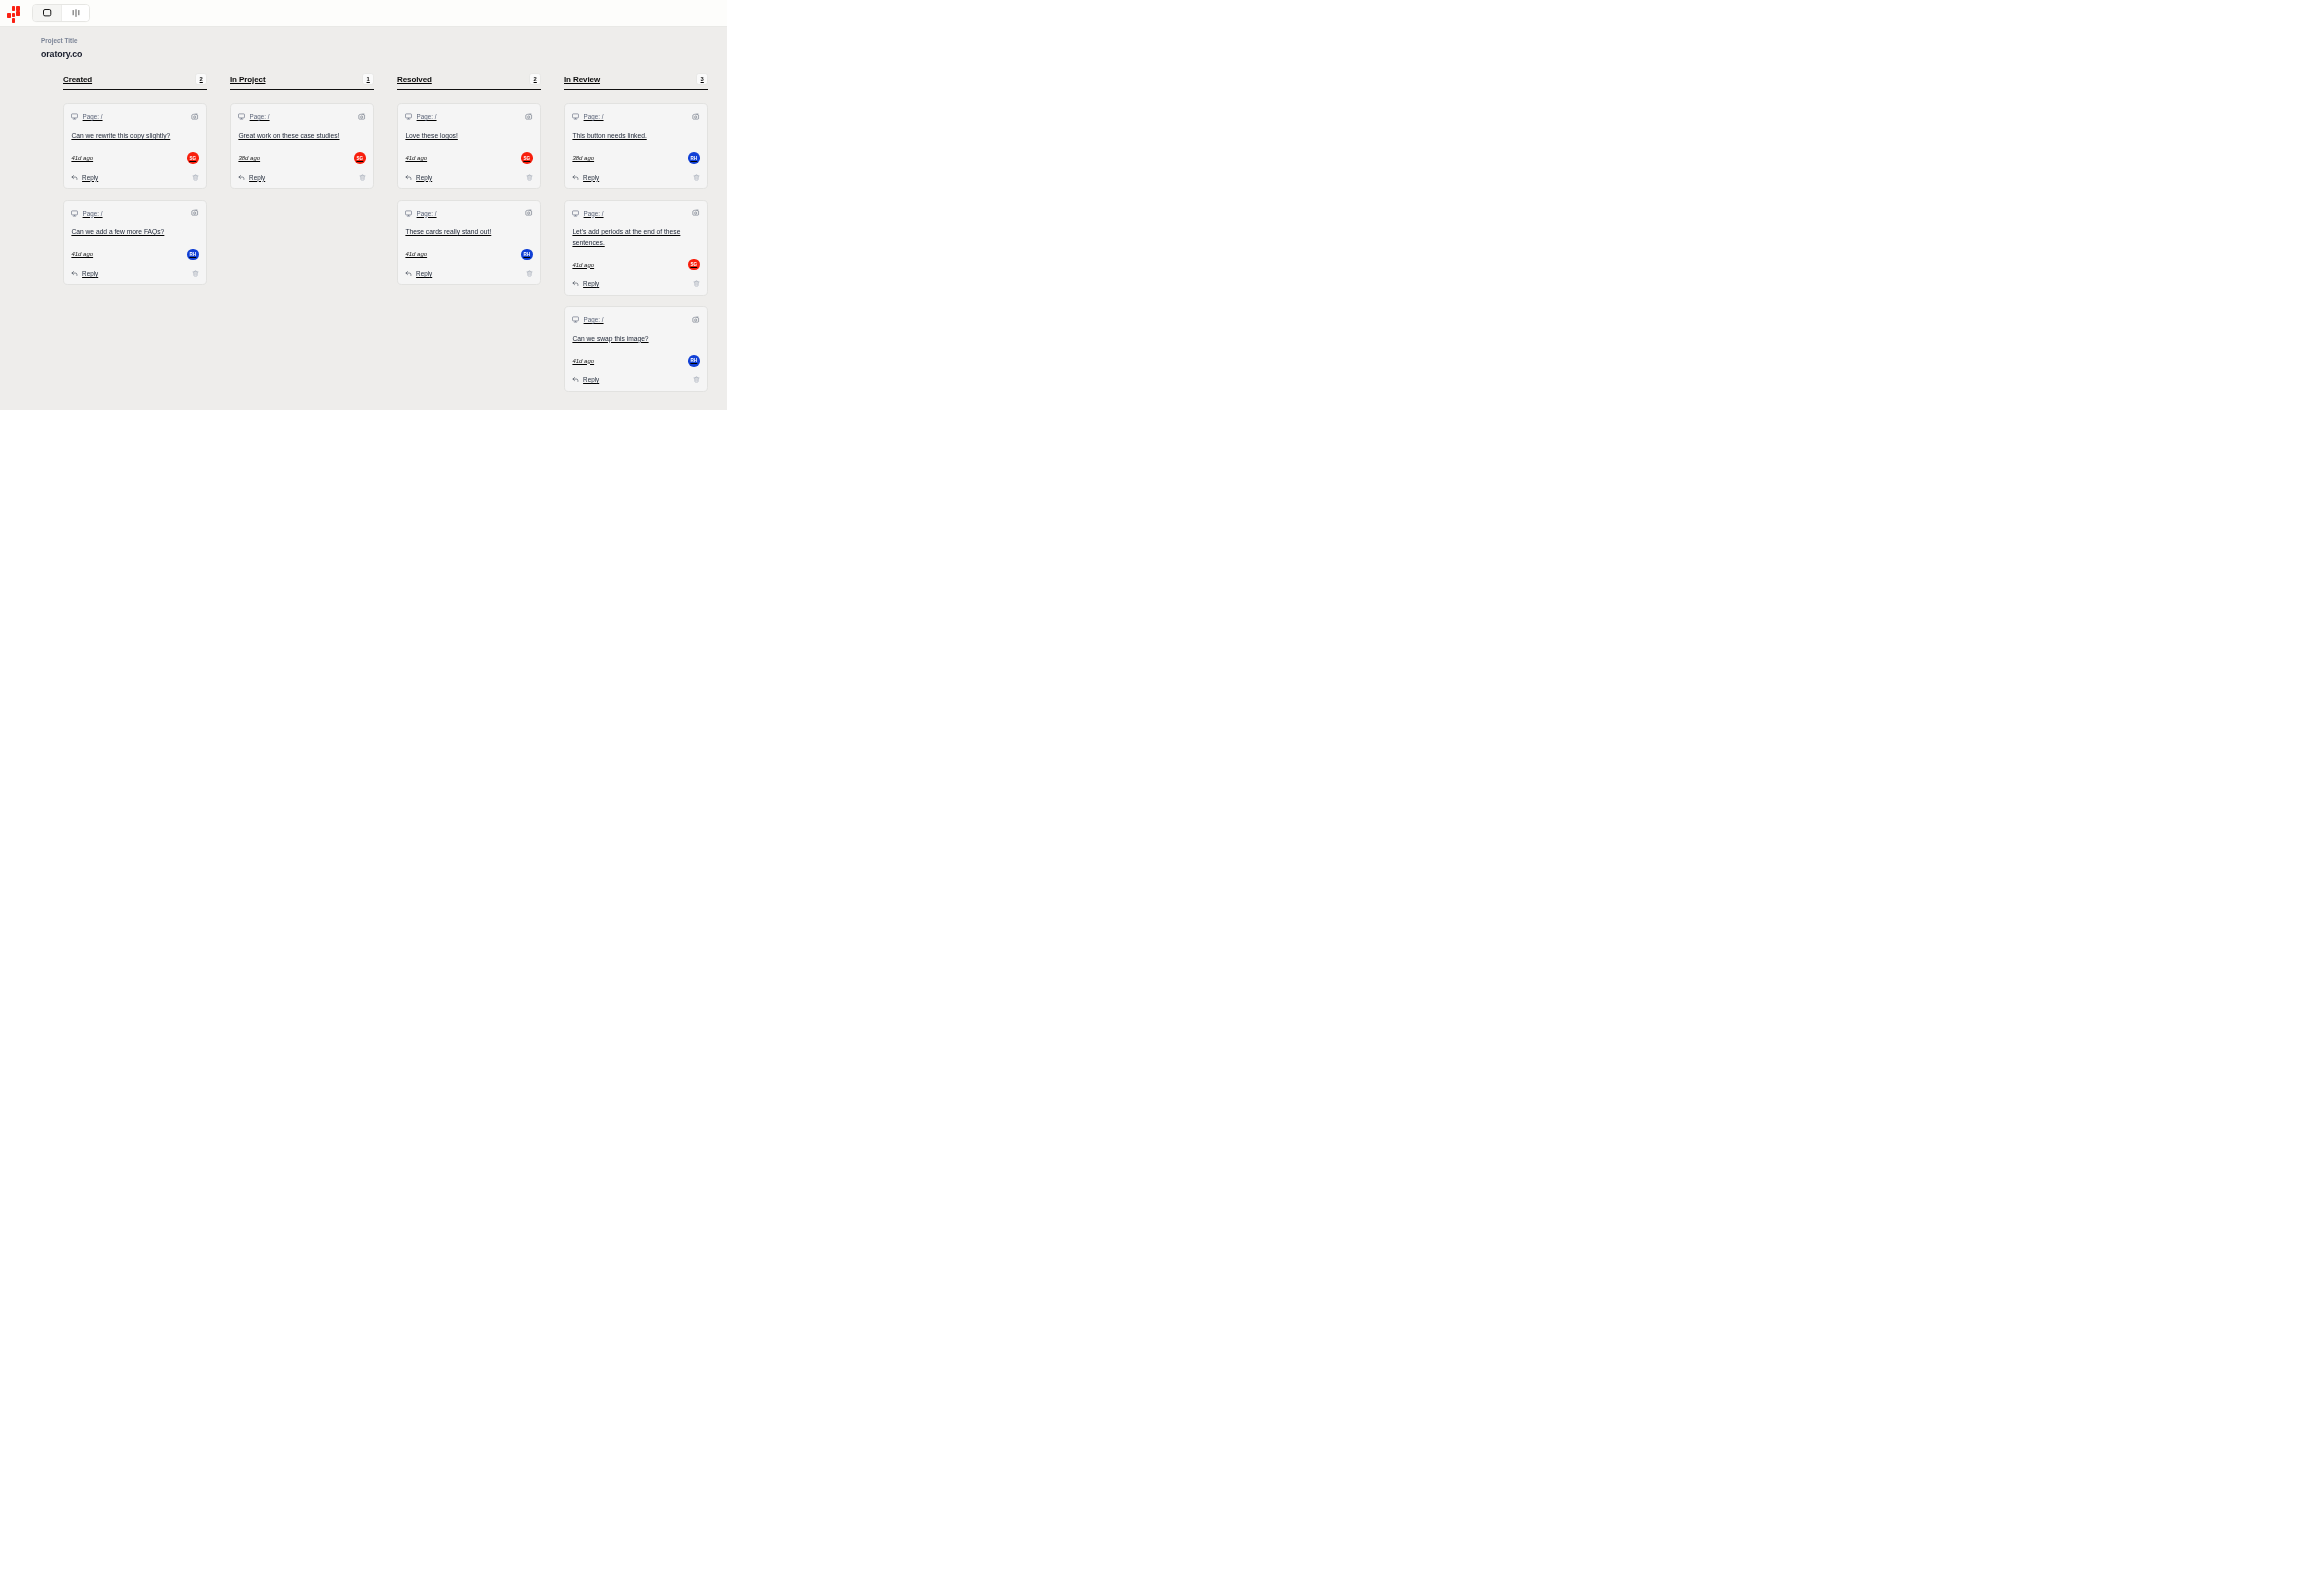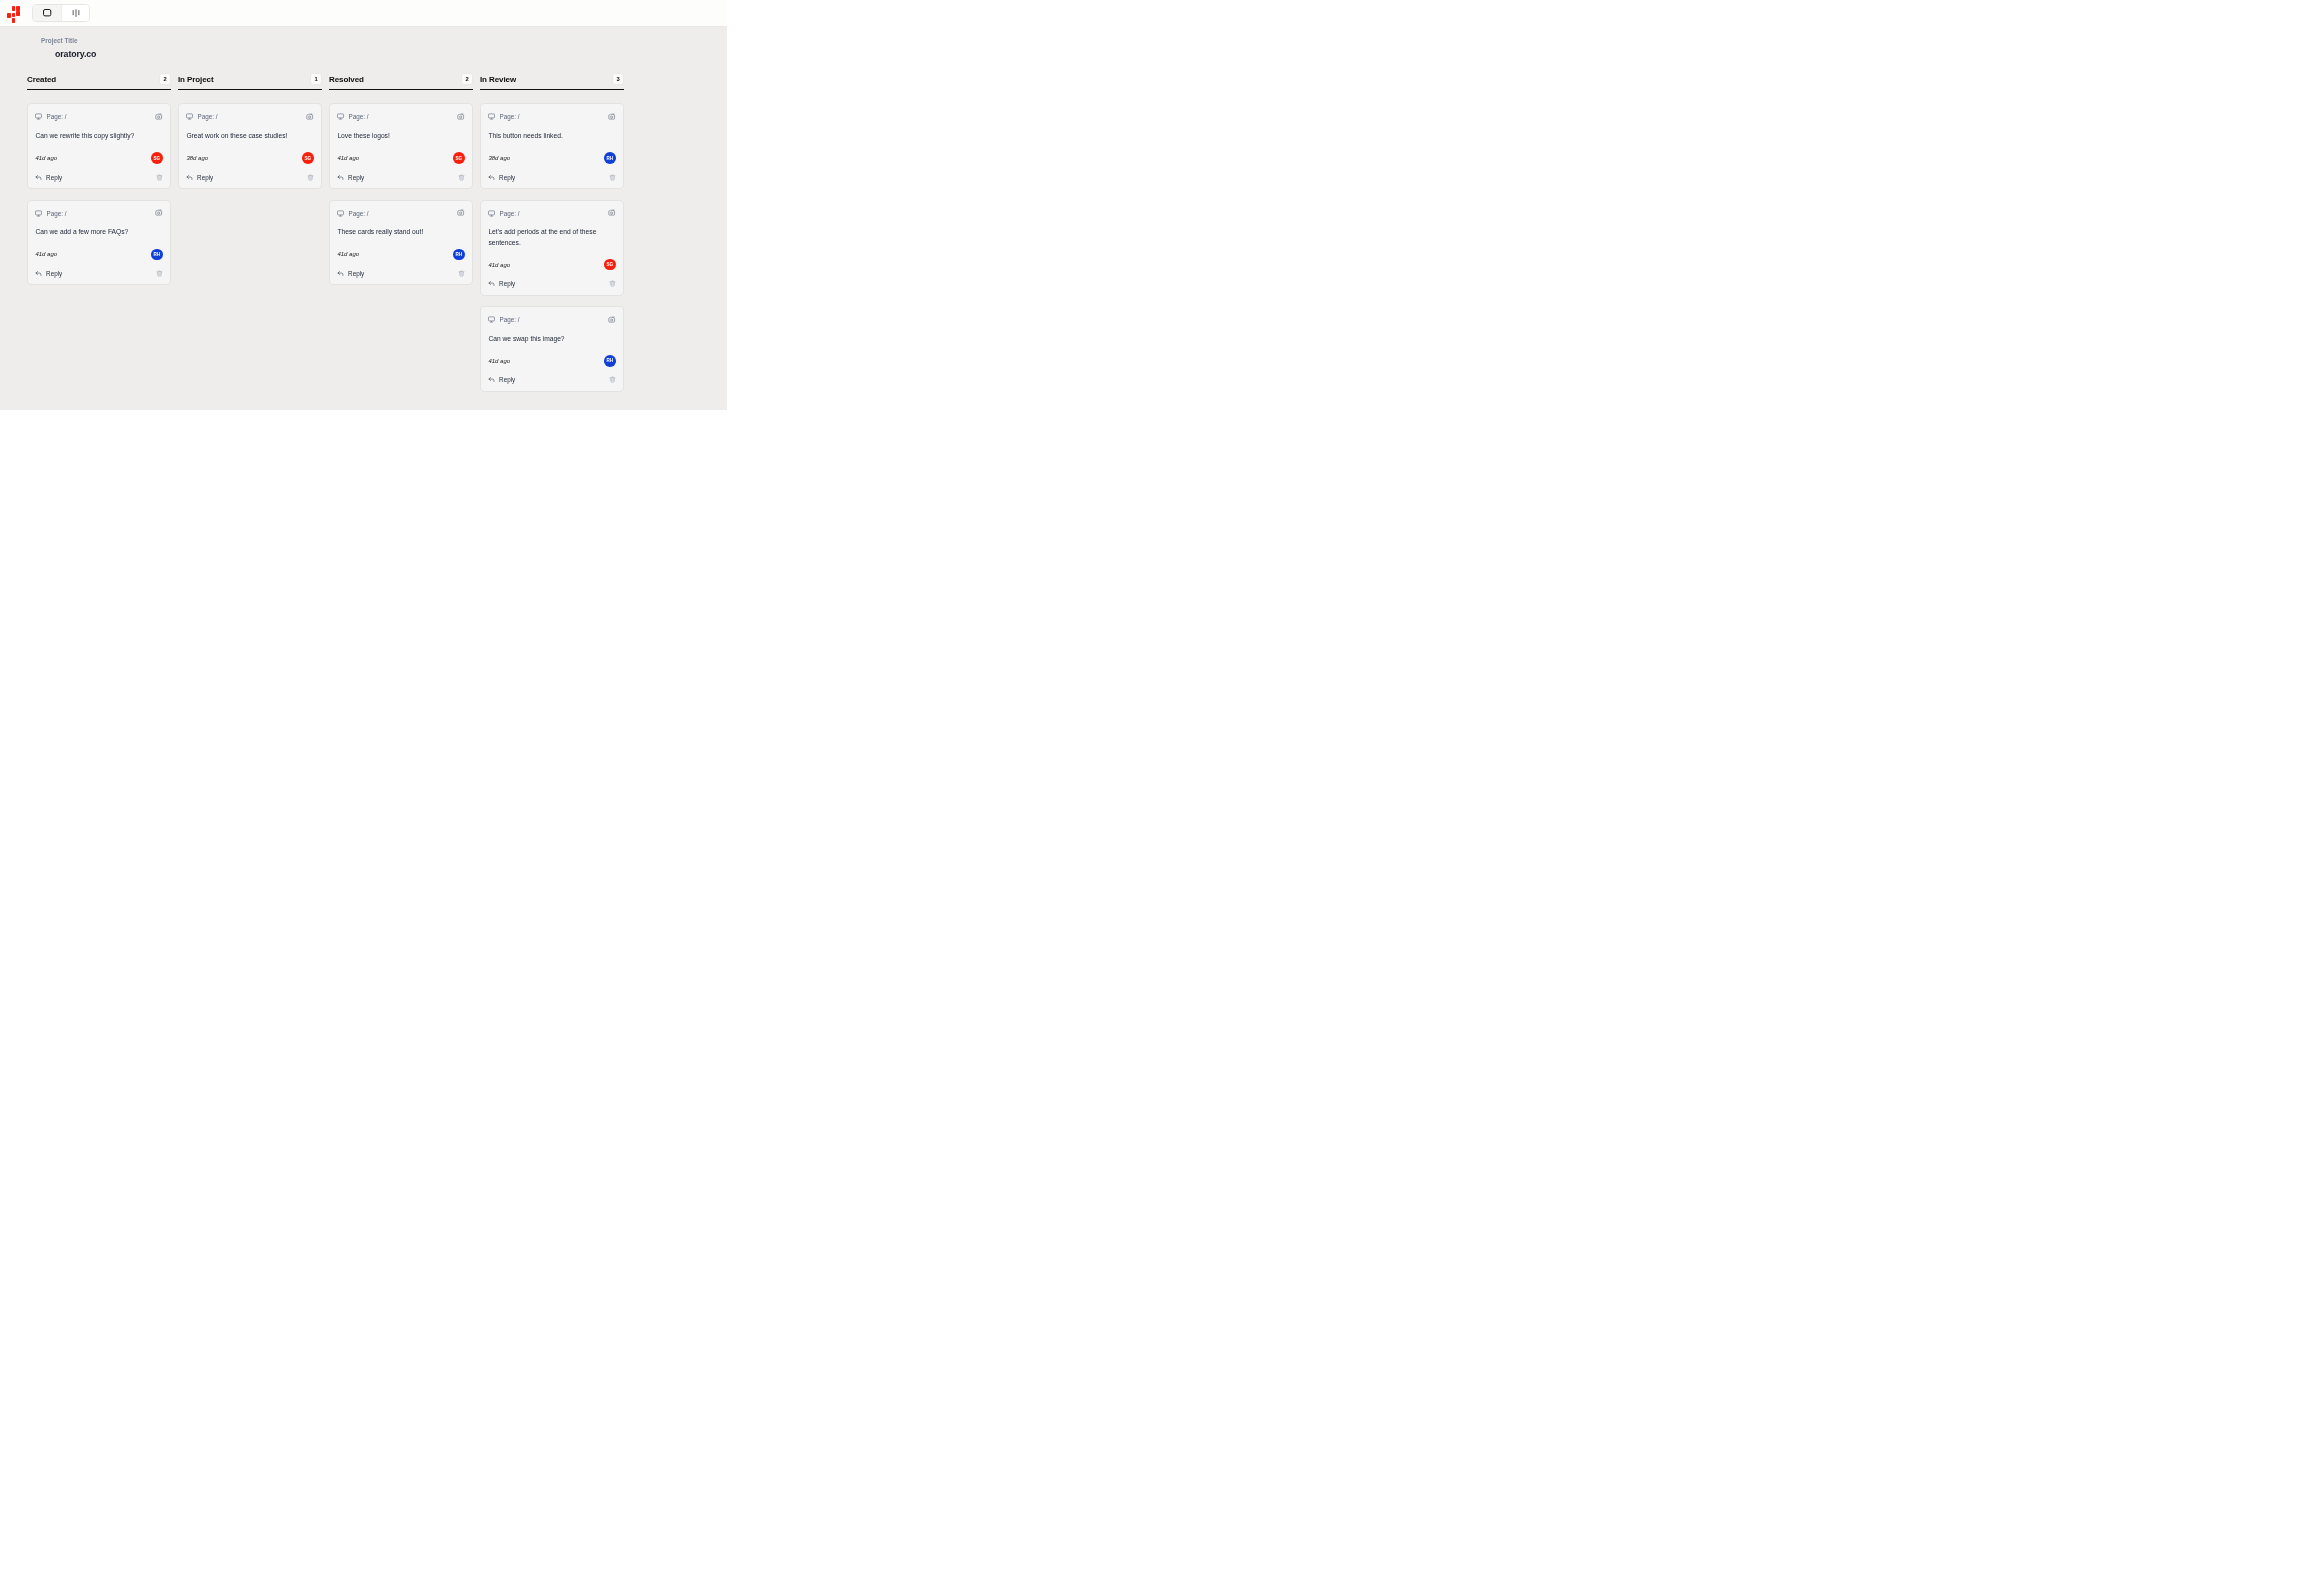--- a/index.html
+++ b/index.html
@@ -82,27 +82,27 @@
     color: #7b8496;
     font-weight: 600;
     letter-spacing: 0.05px;
     margin-bottom: 5.1px;
   }
   .project-name {
     font-size: 8.8px;
     font-weight: 700;
     color: #171c2b;
     letter-spacing: -0.1px;
-    margin-left: 14px;
   }
 
   .columns {
     display: flex;
-    padding: 14px 0 0 27px;
-    gap: 7px;
+    padding: 14px 0 0 63px;
+    gap: 23px;
+    text-decoration: underline;
   }
 
   .column { width: 144px; flex: 0 0 144px; }
 
   .col-head {
     display: flex;
     align-items: center;
     justify-content: space-between;
     padding-bottom: 4.2px;
     border-bottom: 0.7px solid #101010;

